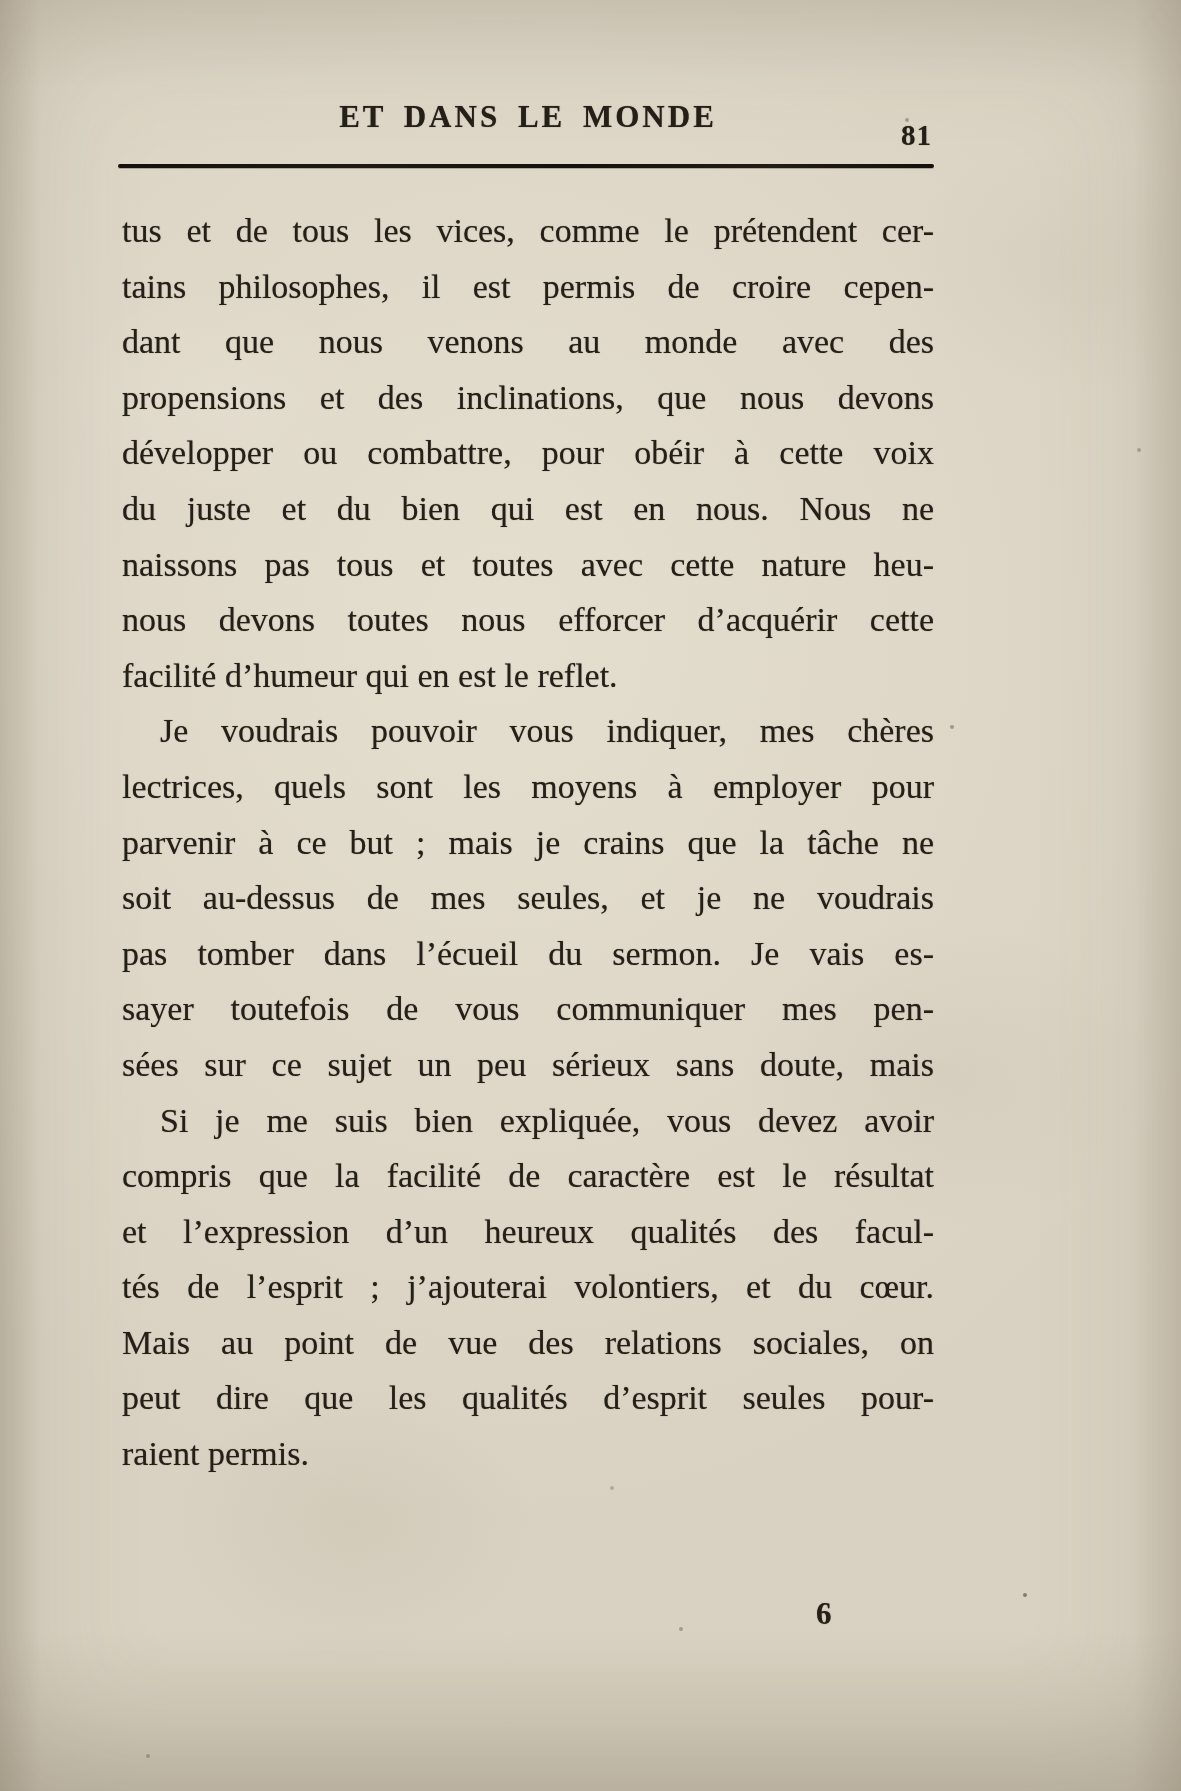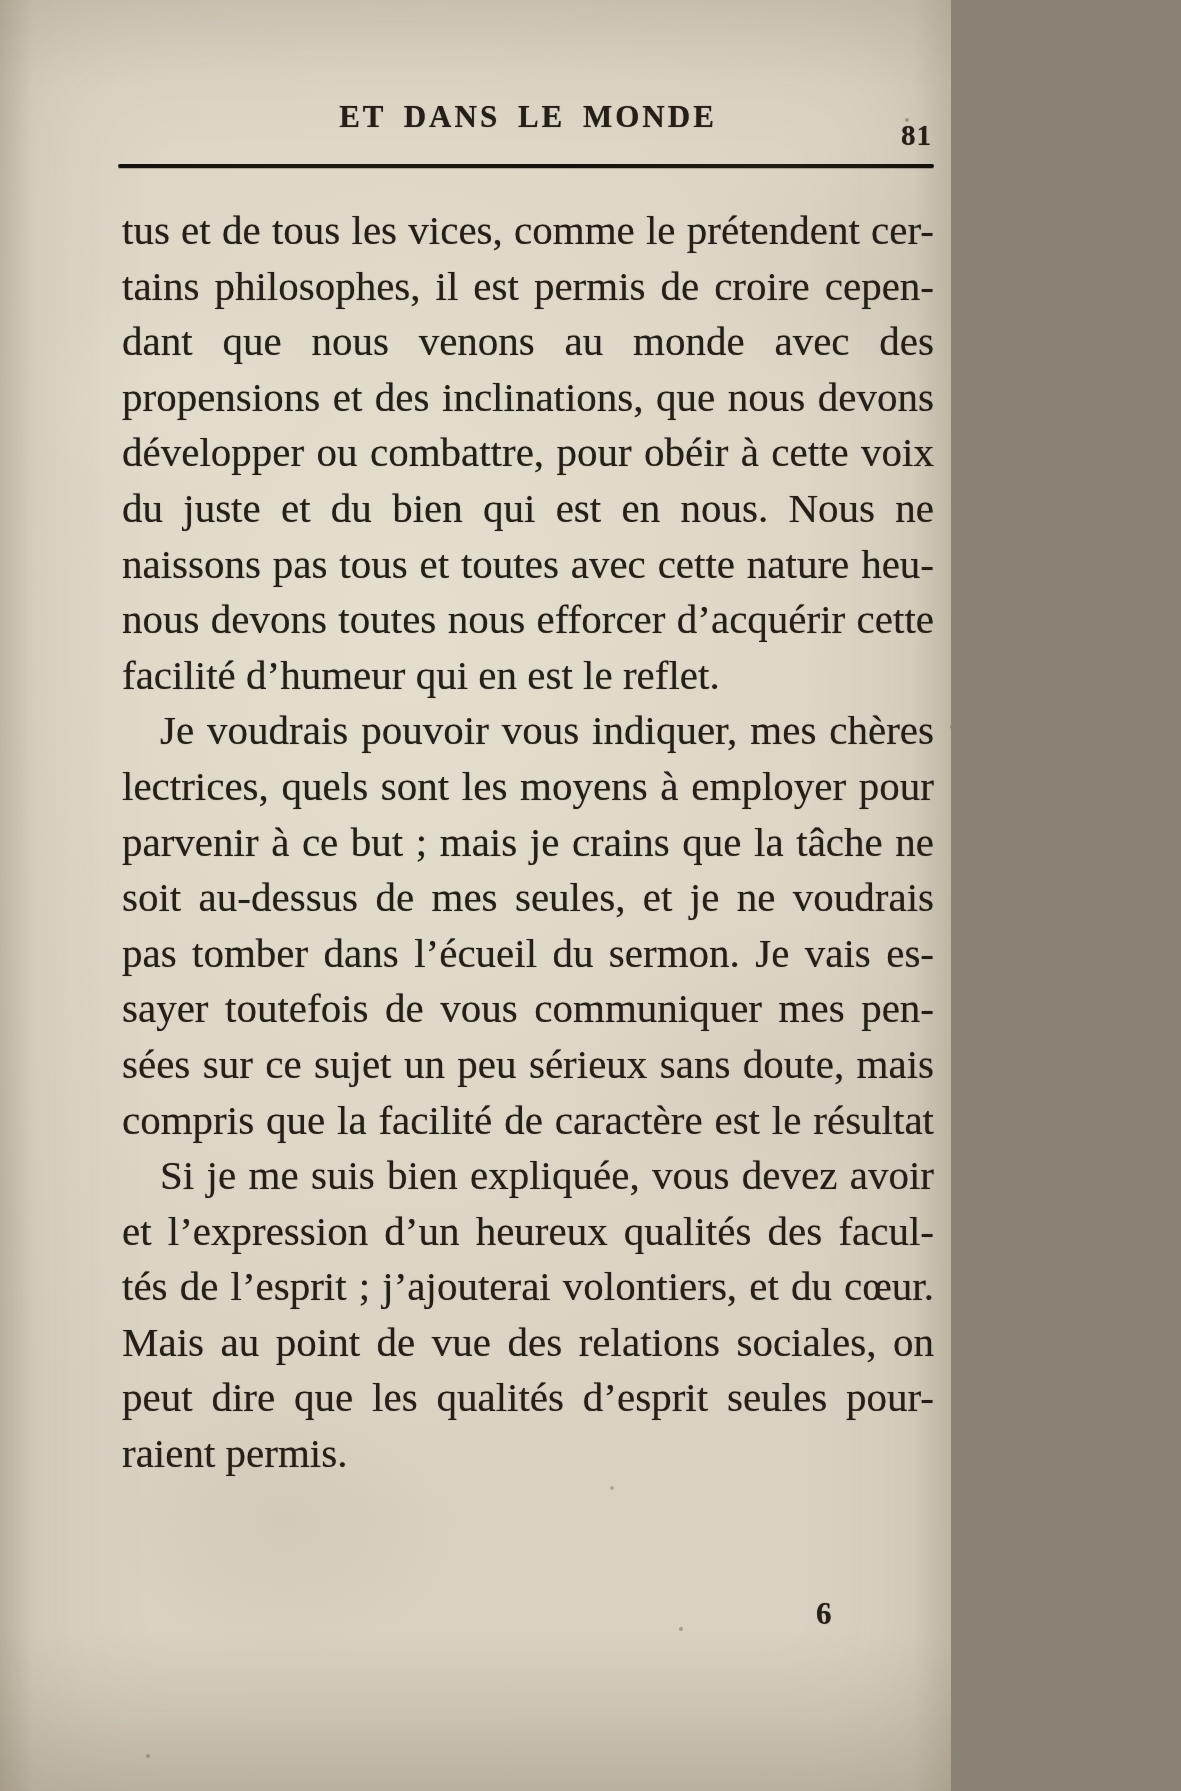--- a/index.html
+++ b/index.html
@@ -2,21 +2,21 @@
 <html><head>
 <meta charset="utf-8">
 <style>
   html, body {
     margin: 0;
     padding: 0;
     background: #8a8275;
   }
   .page {
     position: relative;
-    width: 951px;
+    width: 1181px;
     height: 1791px;
     overflow: hidden;
     font-family: "Liberation Serif", serif;
     color: #241f17;
     background:
       radial-gradient(95% 70% at 42% 35%, rgba(250,246,234,0.35), rgba(250,246,234,0) 72%),
       linear-gradient(to right, rgba(110,96,72,0.20) 0%, rgba(110,96,72,0) 3.5%),
       linear-gradient(to left, rgba(110,96,72,0.14) 0%, rgba(110,96,72,0) 4%),
       linear-gradient(to top, rgba(105,92,68,0.18) 0%, rgba(105,92,68,0) 9%),
       linear-gradient(to bottom, rgba(110,96,72,0.08) 0%, rgba(110,96,72,0) 5%),
@@ -67,21 +67,21 @@
     height: 4px;
     background: linear-gradient(to right, #14110c 0%, #1e1a13 30%, #14110c 55%, #211d15 80%, #14110c 100%);
     border-radius: 2px;
     box-shadow: 0 1px 0 rgba(29,25,18,0.25);
   }
   .body-text {
     position: absolute;
     left: 122px;
     top: 203px;
     width: 812px;
-    font-size: 41px;
+    font-size: 34px;
     line-height: 55.6px;
     text-shadow: 0 0 1px rgba(36,31,23,0.55);
   }
   .line {
     text-align: justify;
     text-align-last: justify;
   }
   .line.last {
     text-align-last: left;
   }
@@ -140,22 +140,22 @@
     <div class="line last">facilité d’humeur qui en est le reflet.</div>
 
     <div class="line indent">Je voudrais pouvoir vous indiquer, mes chères</div>
     <div class="line">lectrices, quels sont les moyens à employer pour</div>
     <div class="line">parvenir à ce but ; mais je crains que la tâche ne</div>
     <div class="line">soit au-dessus de mes seules, et je ne voudrais</div>
     <div class="line">pas tomber dans l’écueil du sermon. Je vais es-</div>
     <div class="line">sayer toutefois de vous communiquer mes pen-</div>
     <div class="line">sées sur ce sujet un peu sérieux sans doute, mais</div>
 
+    <div class="line indent">Si je me suis bien expliquée, vous devez avoir</div>
     <div class="line">compris que la facilité de caractère est le résultat</div>
-    <div class="line indent">Si je me suis bien expliquée, vous devez avoir</div>
     <div class="line">et l’expression d’un heureux qualités des facul-</div>
     <div class="line">tés de l’esprit ; j’ajouterai volontiers, et du cœur.</div>
     <div class="line">Mais au point de vue des relations sociales, on</div>
     <div class="line">peut dire que les qualités d’esprit seules pour-</div>
     <div class="line last">raient permis.</div>
   </div>
 
   <div class="sig-mark">6</div>
 </div>
 

